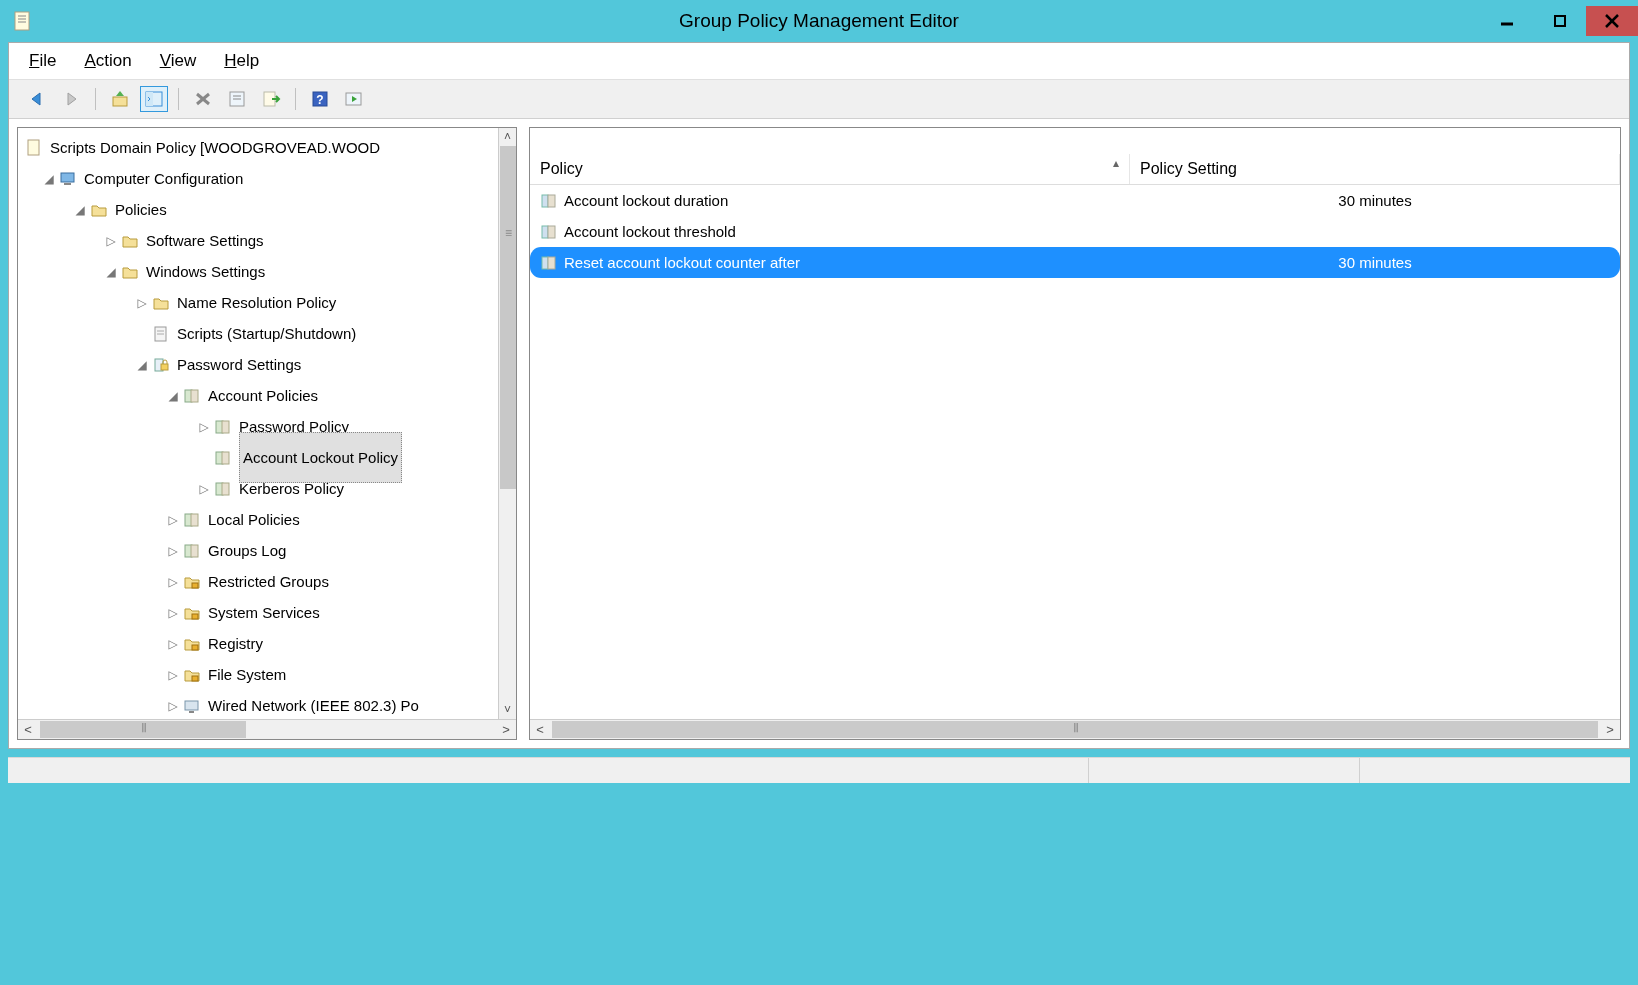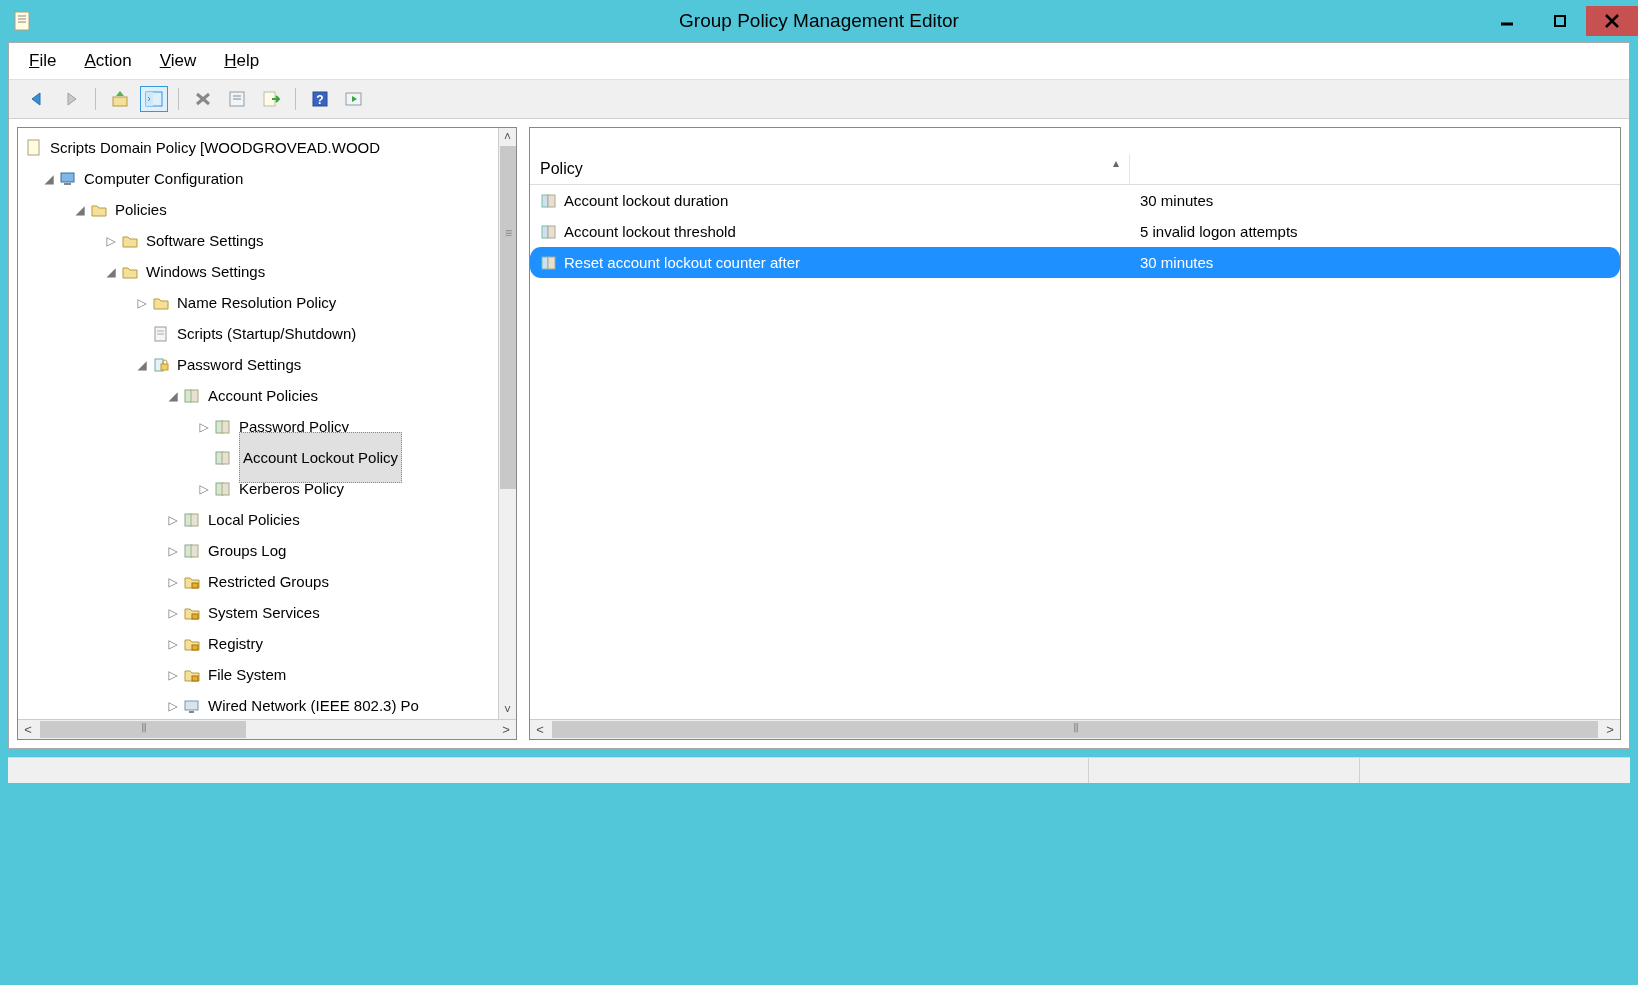--- a/index.html
+++ b/index.html
@@ -192,21 +192,21 @@
     height: 31px;
     align-items: center;
   }
   .list-row .cell {
     padding: 0 10px;
     display: flex;
     align-items: center;
     gap: 6px;
   }
   .cell.policy { flex: 0 0 600px; }
-  .cell.setting { flex: 1; }
+  .cell.setting { flex: 1; justify-content: center; }
   .list-row.selected {
     background: #1e90ff;
     color: #fff;
     border-radius: 11px;
   }
 
   
   .hscroll {
     height: 20px;
     background: #f0f0f0;
@@ -566,20 +566,23 @@
         <div class="arrow">&gt;</div>
       </div>
     </div>
 
     <div class="pane right-pane">
       <div class="list-header">
         <div class="col policy">
           <span>Policy</span>
           <span class="sorted-indicator">▴</span>
         </div>
+        <div class="col setting">
+          <span>Policy Setting</span>
+        </div>
       </div>
 
       <div class="list-body">
         <div class="list-row">
           <div class="cell policy">
             <span class="icon">
                 <svg width="18" height="18">
                   <rect x="2" y="3" width="6" height="12" fill="#cfe0ef" stroke="#7ba"></rect>
                   <rect x="8" y="3" width="7" height="12" fill="#e7e0d0" stroke="#aa9"></rect>
                 </svg>
@@ -593,23 +596,20 @@
         <div class="list-row">
           <div class="cell policy">
             <span class="icon">
                 <svg width="18" height="18">
                   <rect x="2" y="3" width="6" height="12" fill="#cfe0ef" stroke="#7ba"></rect>
                   <rect x="8" y="3" width="7" height="12" fill="#e7e0d0" stroke="#aa9"></rect>
                 </svg>
               </span>
             <span>Account lockout threshold</span>
           </div>
-          <div class="cell setting">
-              <span>5 invalid logon attempts</span>
-            </div>
         </div>
         <div class="list-row selected">
           <div class="cell policy">
             <span class="icon">
                 <svg width="18" height="18">
                   <rect x="2" y="3" width="6" height="12" fill="#cfe0ef" stroke="#7ba"></rect>
                   <rect x="8" y="3" width="7" height="12" fill="#e7e0d0" stroke="#aa9"></rect>
                 </svg>
               </span>
             <span>Reset account lockout counter after</span>

